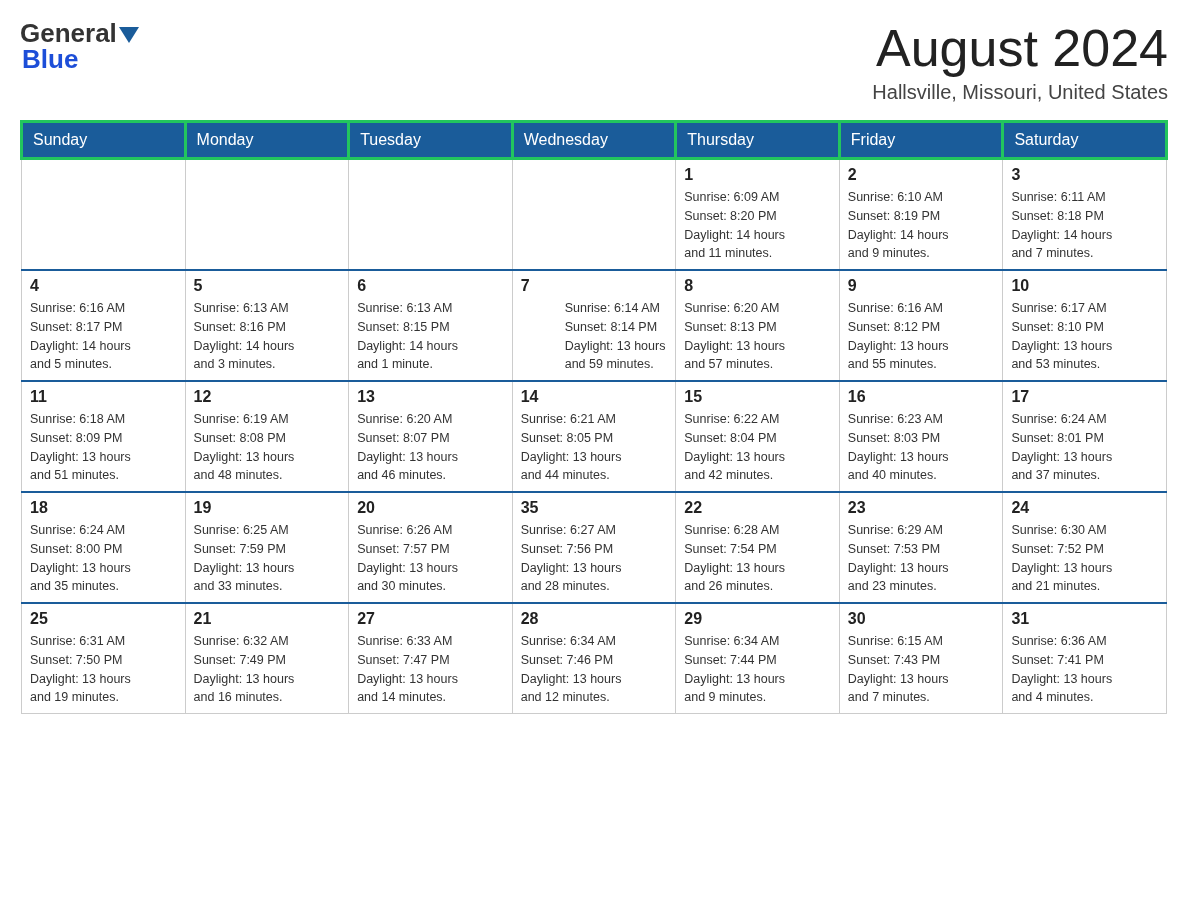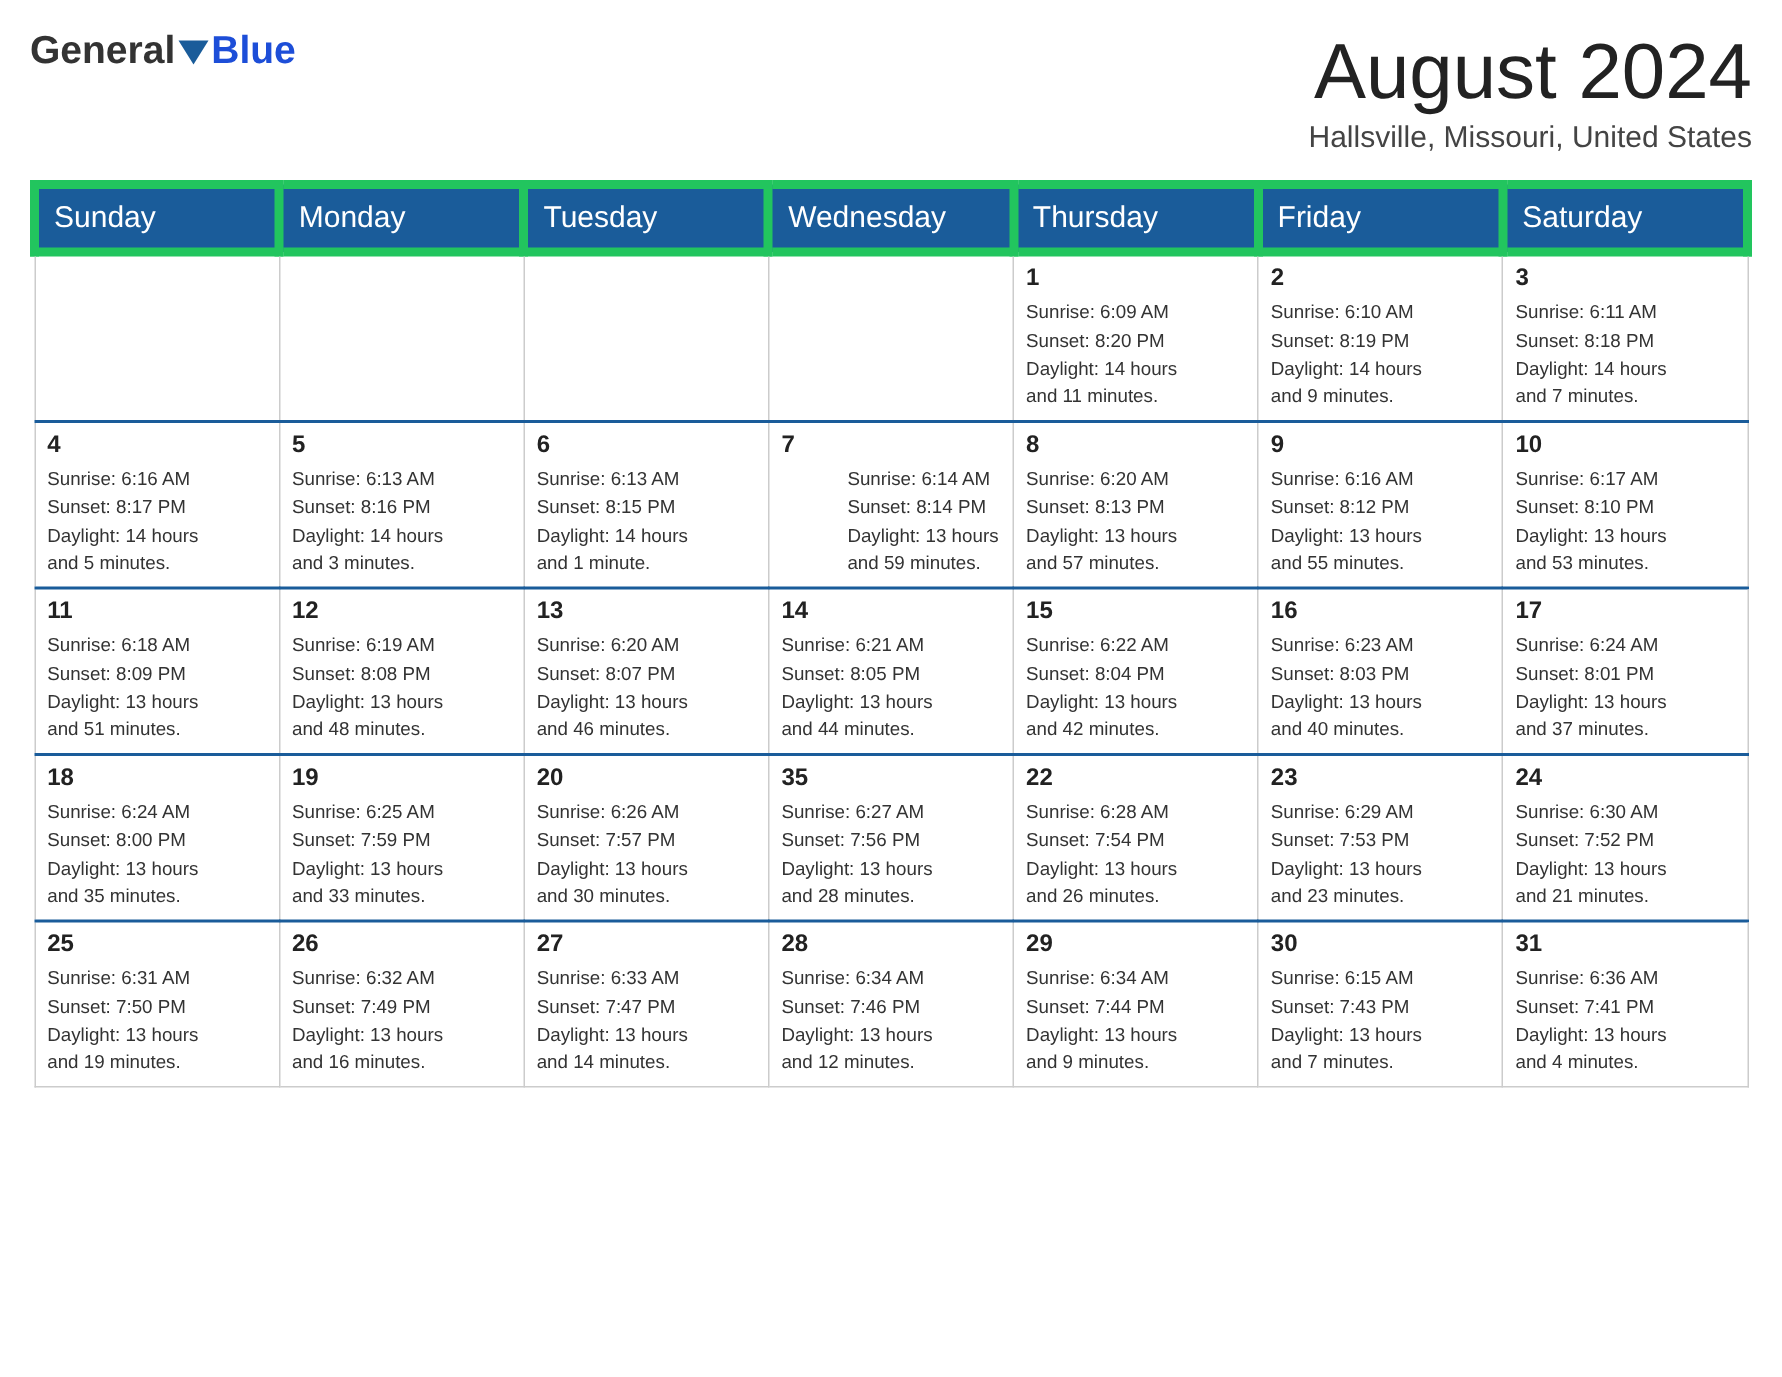--- a/index.html
+++ b/index.html
@@ -12,21 +12,21 @@
       min-height: 918px;
     }
     .header {
       display: flex;
       justify-content: space-between;
       align-items: flex-start;
       margin-bottom: 16px;
     }
     .logo {
       display: flex;
-      flex-direction: row;
+      flex-direction: column;
       align-items: flex-start;
     }
     .logo-text {
       display: flex;
       align-items: center;
       font-size: 26px;
       font-weight: bold;
       color: #333;
       line-height: 1;
     }
@@ -63,25 +63,25 @@
       margin-top: 4px;
     }
     .calendar {
       width: 100%;
       border-collapse: collapse;
       border: 1px solid #1a5c9a;
     }
     .calendar thead tr th {
       background-color: #1a5c9a;
       color: #fff;
-      font-size: 20px;
+      font-size: 16px;
       font-weight: normal;
       padding: 8px 10px;
       text-align: left;
-      border: 6px solid #22c55e;
+      border: 3px solid #22c55e;
     }
     .calendar tbody tr td {
       vertical-align: top;
       padding: 6px 8px;
       border: 1px solid #ccc;
       width: 14.28%;
       min-height: 80px;
     }
     .calendar tbody tr {
       border-top: 2px solid #1a5c9a;
@@ -314,21 +314,21 @@
       </tr>
       <tr>
         <td>
           <span class="day-number">25</span>
           <div class="day-info" style="white-space: pre-line;">Sunrise: 6:31 AM
 Sunset: 7:50 PM
 Daylight: 13 hours
 and 19 minutes.</div>
         </td>
         <td>
-          <span class="day-number">26</span>
+          <span class="day-number">21</span>
           <div class="day-info" style="white-space: pre-line;">Sunrise: 6:32 AM
 Sunset: 7:49 PM
 Daylight: 13 hours
 and 16 minutes.</div>
         </td>
         <td>
           <span class="day-number">27</span>
           <div class="day-info" style="white-space: pre-line;">Sunrise: 6:33 AM
 Sunset: 7:47 PM
 Daylight: 13 hours

